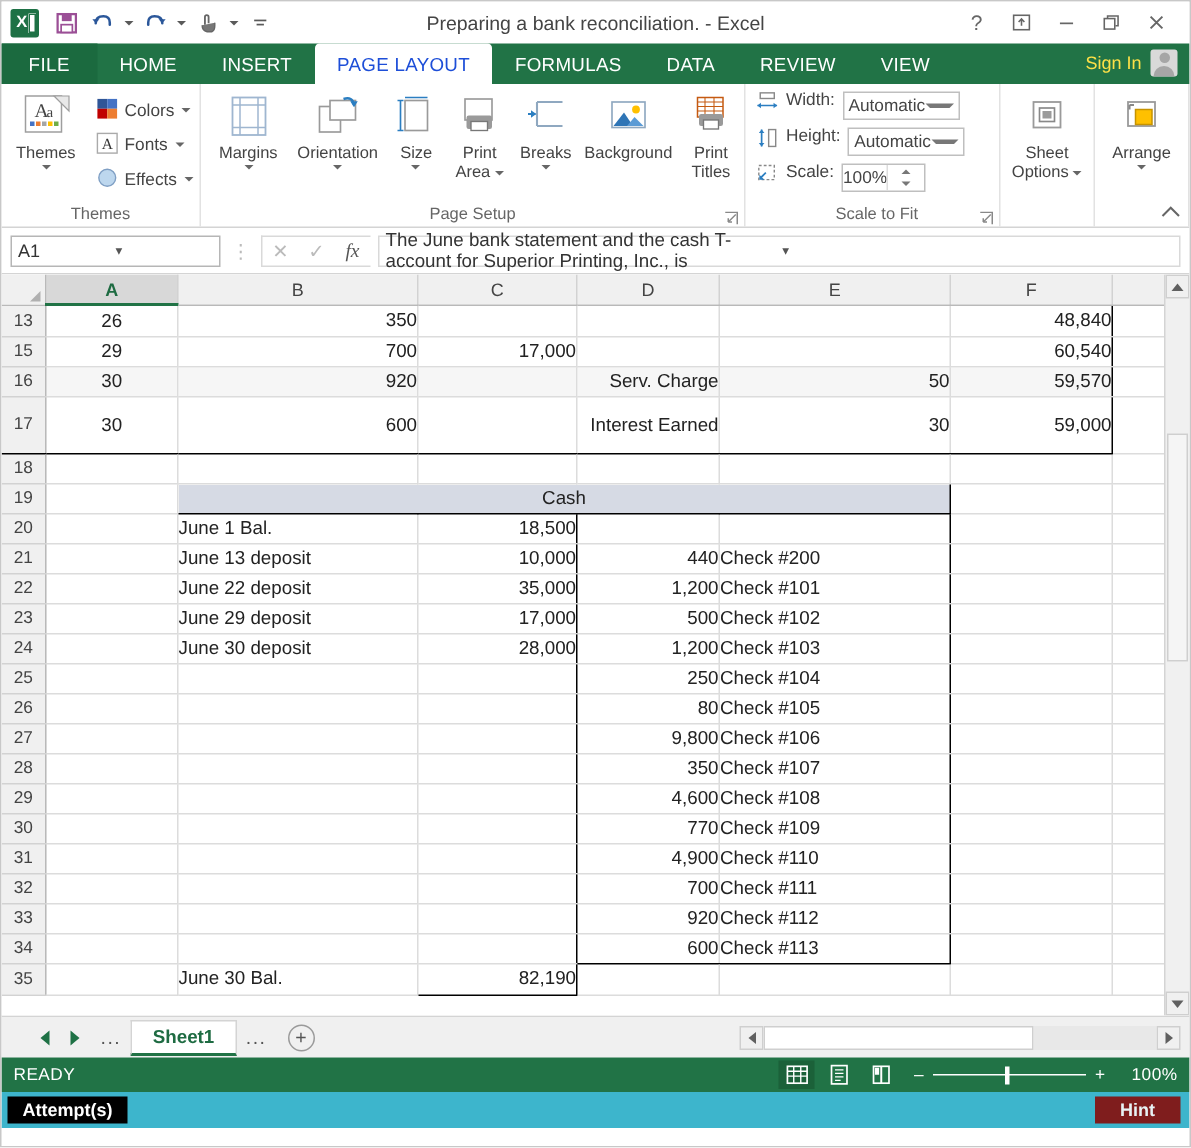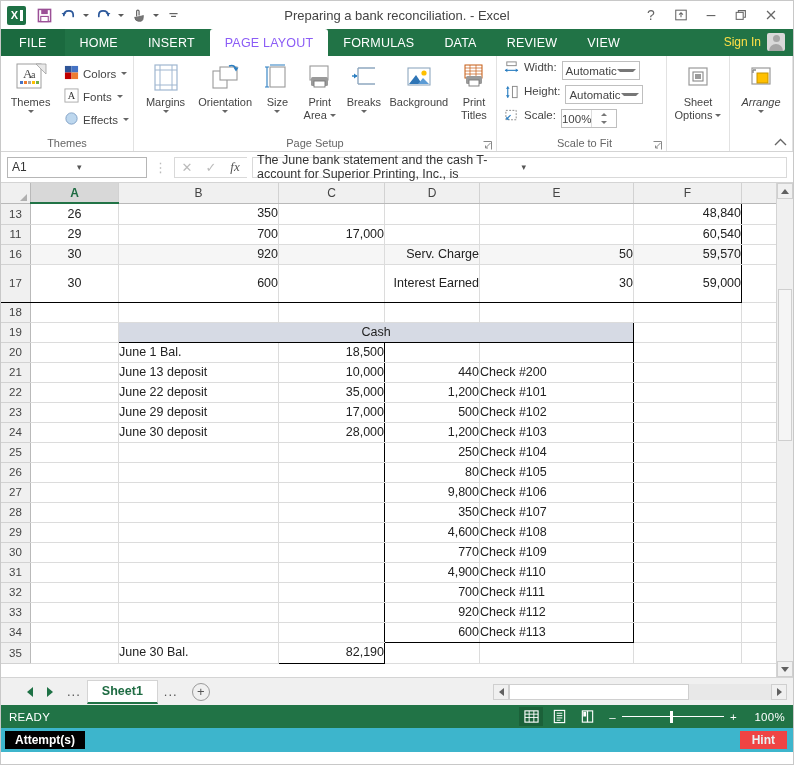--- a/index.html
+++ b/index.html
@@ -112,21 +112,21 @@
     height: 27px;
     display: flex; align-items: center;
     padding: 0 15px;
     color: #ffffff;
     font-size: 12.5px;
     letter-spacing: .2px;
     cursor: default;
   }
   .tab.active {
     background: #ffffff;
-    color: #8b5cf6;
+    color: #1d4ed8;
     border-top-left-radius: 3px;
     border-top-right-radius: 3px;
   }
   .signin {
     margin-left: auto;
     color: #fde047;
     font-size: 12px;
     display: flex; align-items: center;
     gap: 6px;
     padding: 0 8px 5px 0;
@@ -512,25 +512,25 @@
     height: 18px;
     display: flex; align-items: center;
     padding: 0 10px;
     font-size: 12px;
     font-weight: bold;
     margin-left: 4px;
   }
   .hint-btn {
     margin-left: auto;
     margin-right: 6px;
-    background: #ef4444;
+    background: #7f1d1d;
     color: #e8f2f4;
     height: 18px;
     display: flex; align-items: center;
-    padding: 0 12px;
+    padding: 0 17px;
     font-size: 12px;
     font-weight: bold;
   }
 </style>
 </head>
 <body>
 
 <div class="app">
 
   <div class="titlebar">
@@ -844,21 +844,21 @@
             <span>Options</span>
             <span class="dd" style="margin-top:0"></span>
           </span>
         </div>
       </div>
       <div class="rgroup-label">&nbsp;</div>
     </div>
 
     <div class="rgroup" style="width:62px;">
       <div class="rgroup-body" style="justify-content:center;">
-        <div class="bigbtn" style="width:58px;font-style:italic;">
+        <div class="bigbtn" style="width:58px;">
           <span class="ico">
             <svg width="28" height="28" viewBox="0 0 28 28">
                 <rect x="5" y="4" width="18" height="16" fill="none" stroke="#9a9a9a" stroke-width="1.2"></rect>
                 <rect x="10" y="9" width="11" height="10" fill="#ffc000" stroke="#c69300" stroke-width="1"></rect>
                 <path d="M6 6 L9 6 M6 6 L6 9" stroke="#888" stroke-width="1.4"></path>
               </svg>
           </span>
           <span class="cap">Arrange</span>
           <span class="dd"></span>
         </div>
@@ -922,21 +922,21 @@
           <td class="cell num tbl-top">350</td>
           <td class="cell num tbl-top"></td>
           <td class="cell num tbl-top"></td>
           <td class="cell num tbl-top"></td>
           <td class="cell num tbl-top tacct-r">48,840</td>
           <td class="cell"></td>
         </tr>
 
 
         <tr style="height:20px">
-          <td class="rowhead">11</td>
+          <td class="rowhead">15</td>
           <td class="cell ctr">29</td>
           <td class="cell num">700</td>
           <td class="cell num">17,000</td>
           <td class="cell num"></td>
           <td class="cell num"></td>
           <td class="cell num tacct-r">60,540</td>
           <td class="cell"></td>
         </tr>
 
         <tr style="height:20px">

